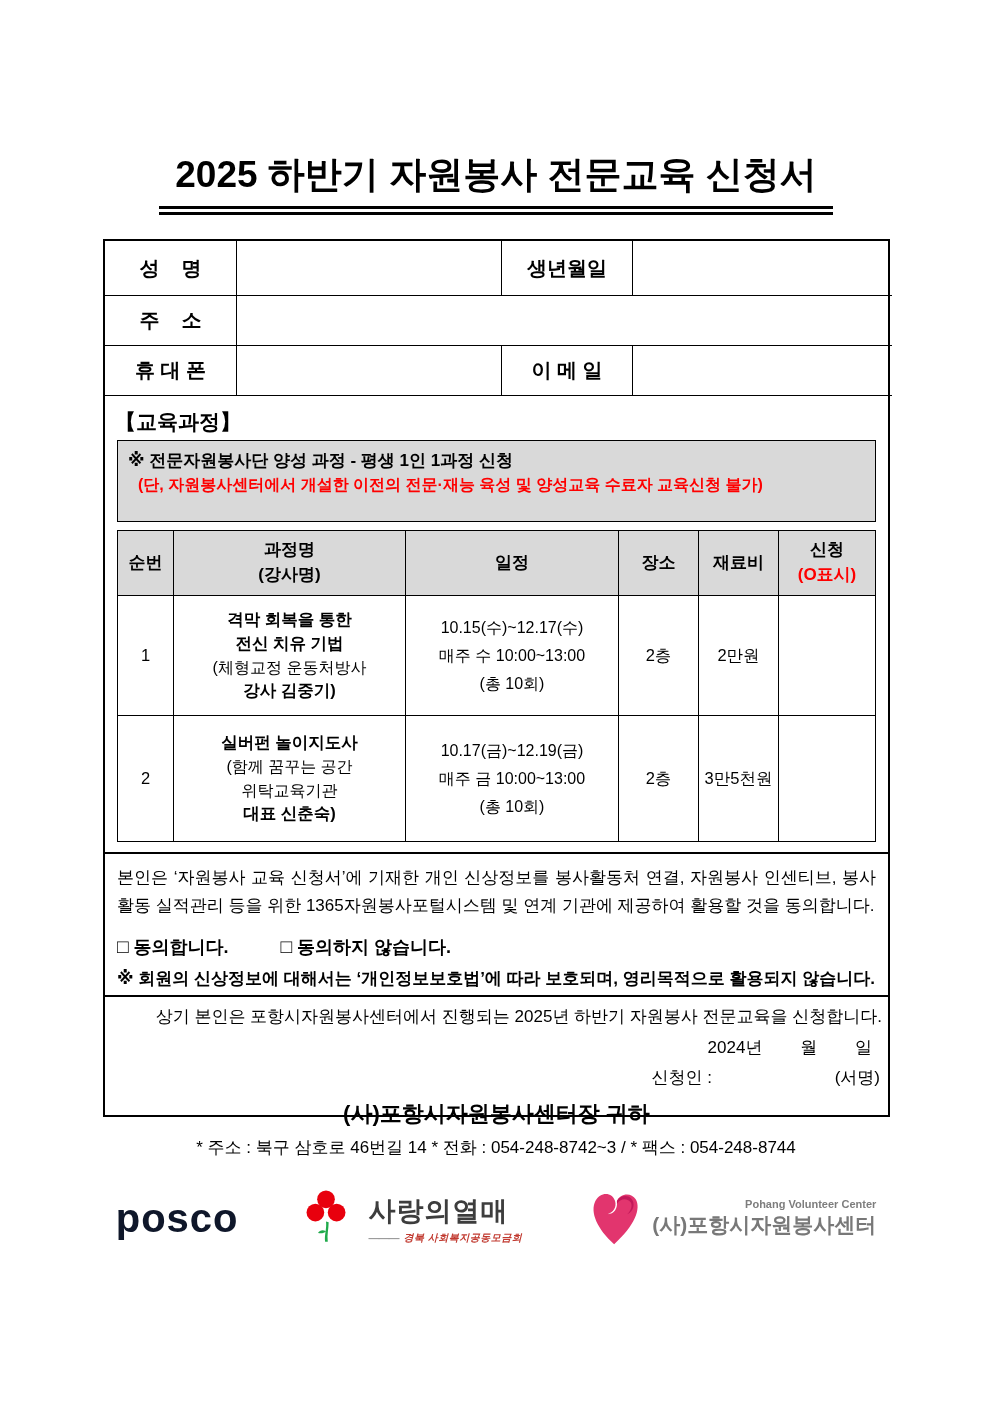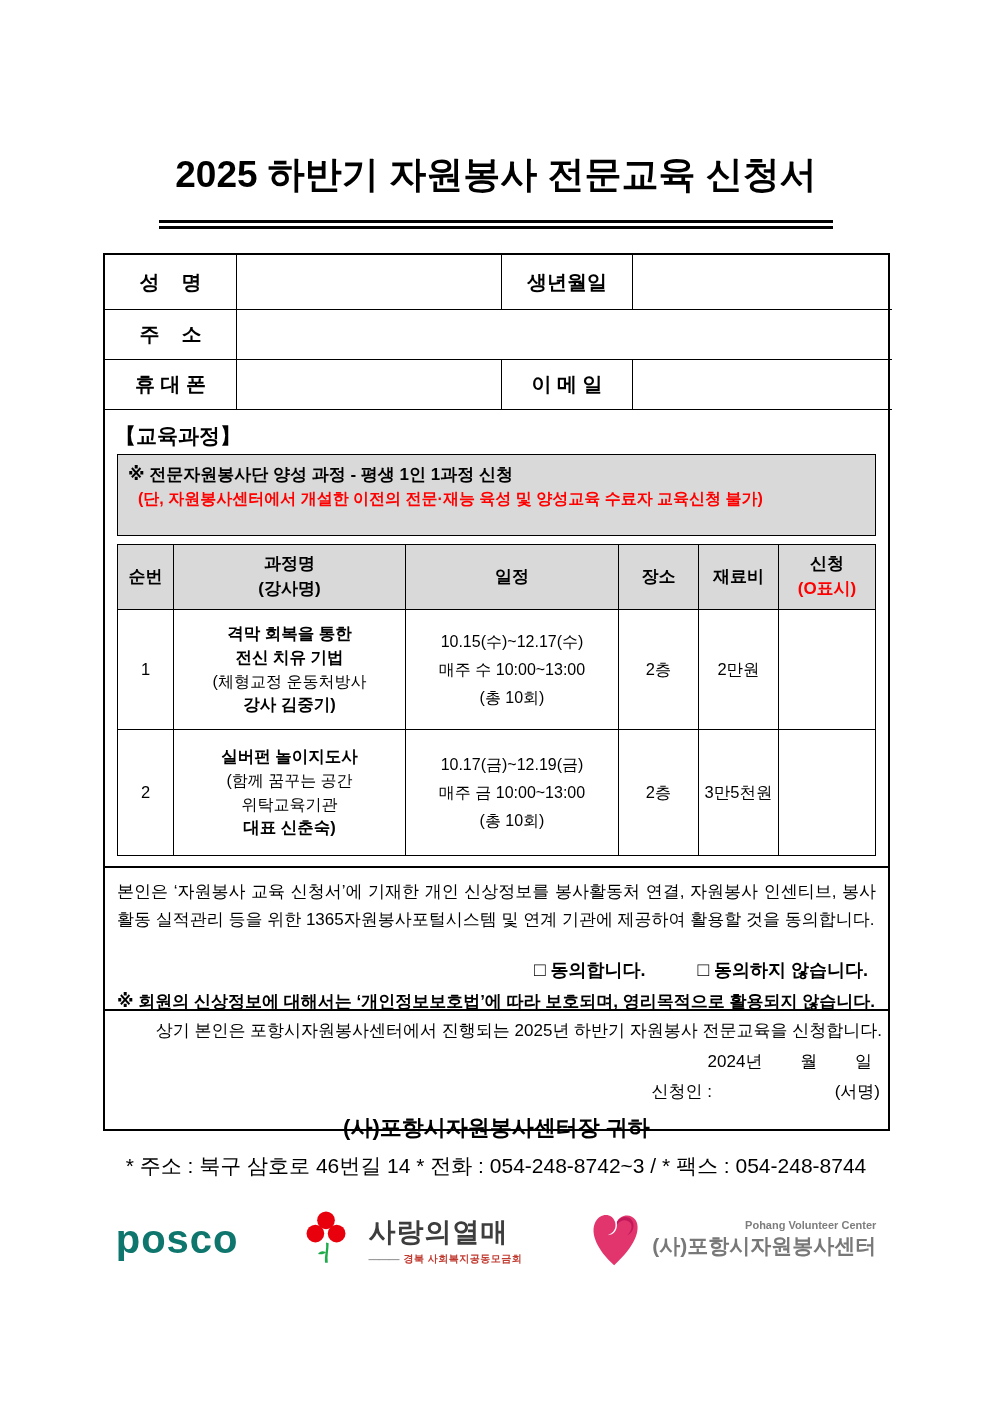--- a/index.html
+++ b/index.html
@@ -1,21 +1,21 @@
 <!DOCTYPE html>
 <html><head>
 <meta charset="utf-8">
 <style>
   * { margin:0; padding:0; box-sizing:border-box; }
   html,body { width:992px; background:#fff; font-family:"Liberation Sans","DejaVu Sans",sans-serif; color:#000; }
   .page { position:relative; width:992px; height:1403px; background:#fff; overflow:hidden; }
 
   
   .title-wrap { margin:150px auto 0; width:fit-content; text-align:center; }
-  .doc-title { font-size:37px; font-weight:800; letter-spacing:0px; border-bottom:9px double #000; padding:0 16px 20px; white-space:nowrap; }
+  .doc-title { font-size:37px; font-weight:800; letter-spacing:0px; border-bottom:9px double #000; padding:0 16px 6px; white-space:nowrap; }
 
   
   .main-box { margin:24px 0 0 103px; width:787px; height:878px; border:2px solid #000; background:#fff; }
 
   
   .p-table { display:grid; grid-template-columns:132px 265px 131px 259px; grid-template-rows:55px 50px 50px; width:100%; }
   .p-cell { border-right:1.5px solid #000; border-bottom:1.5px solid #000; display:flex; align-items:center; justify-content:center; font-size:20px; font-weight:600; white-space:pre; }
   .p-cell.last { border-right:none; }
   .p-cell.value { justify-content:flex-start; padding-left:8px; }
   .p-cell.span3 { grid-column:2 / 5; border-right:none; }
@@ -37,44 +37,44 @@
   .c-line.b { font-weight:700; }
   .c-line.n { font-weight:400; font-size:16px; }
   .sched { line-height:1.75; font-size:16px; }
 
   .divider { border-top:2px solid #000; height:0; margin-top:10px; }
   .divider2 { border-top:2px solid #000; height:0; }
 
   
   .consent { height:141px; padding:10px 12px 0; }
   .consent-text { font-size:17px; line-height:1.62; text-align:justify; word-break:keep-all; }
-  .check-line { margin-top:25px; text-align:right; padding-right:8px; font-size:18px; font-weight:700; }
+  .check-line { margin-top:16px; text-align:left; padding-right:8px; font-size:18px; font-weight:700; }
   .check-line .box { font-weight:400; font-size:19px; }
   .check-line .gap { display:inline-block; width:42px; }
   .privacy-note { margin-top:8px; font-size:17px; font-weight:700; }
 
   
   .application { height:132px; padding:8px 0 0; }
   .app-statement { text-align:right; padding-right:6px; font-size:17px; }
   .app-date { text-align:right; padding-right:16px; font-size:17px; margin-top:8px; white-space:pre; }
   .app-applicant { text-align:right; padding-right:8px; font-size:17px; margin-top:7px; white-space:pre; }
   .app-recipient { text-align:center; font-size:22px; font-weight:800; margin-top:10px; }
 
   
-  .footer { margin-top:16px; text-align:center; font-size:21px; line-height:1.8; }
+  .footer { margin-top:16px; text-align:center; font-size:17px; line-height:1.8; }
 
   
   .logos { margin-top:22px; display:flex; justify-content:center; align-items:center; gap:64px; }
-  .posco-logo { font-size:40px; font-weight:700; color:#0f766e; letter-spacing:1px; text-transform:lowercase; }
+  .posco-logo { font-size:40px; font-weight:700; color:#0f172a; letter-spacing:1px; text-transform:lowercase; }
   .fruit-logo { display:flex; align-items:center; gap:8px; }
   .fruit-text-col { display:flex; flex-direction:column;margin-left:12px; }
   .fruit-name { font-size:27px; font-weight:800; color:#3d3d3d; letter-spacing:1px; }
   .fruit-sub { display:flex; align-items:center; gap:5px; margin-top:2px; }
   .fruit-dash { color:#9a9a9a; font-weight:700; font-size:11px; letter-spacing:-1px; }
-  .fruit-subtext { font-size:10px; font-weight:700; color:#c13a30; letter-spacing:0.5px; }
+  .fruit-subtext { font-size:10px; font-weight:700; color:#c13a30; letter-spacing:0.5px;font-style:italic; }
   .pohang-logo { display:flex; align-items:center; gap:6px; }
   .pohang-text-col { display:flex; flex-direction:column;align-items:flex-end; }
   .pohang-en { font-size:11px; font-weight:700; color:#7d7d7d; text-align:right; }
   .pohang-kr { font-size:21px; font-weight:600; color:#787878; margin-top:1px; }
 </style>
 </head>
 <body>
 
 <div class="page">
 

